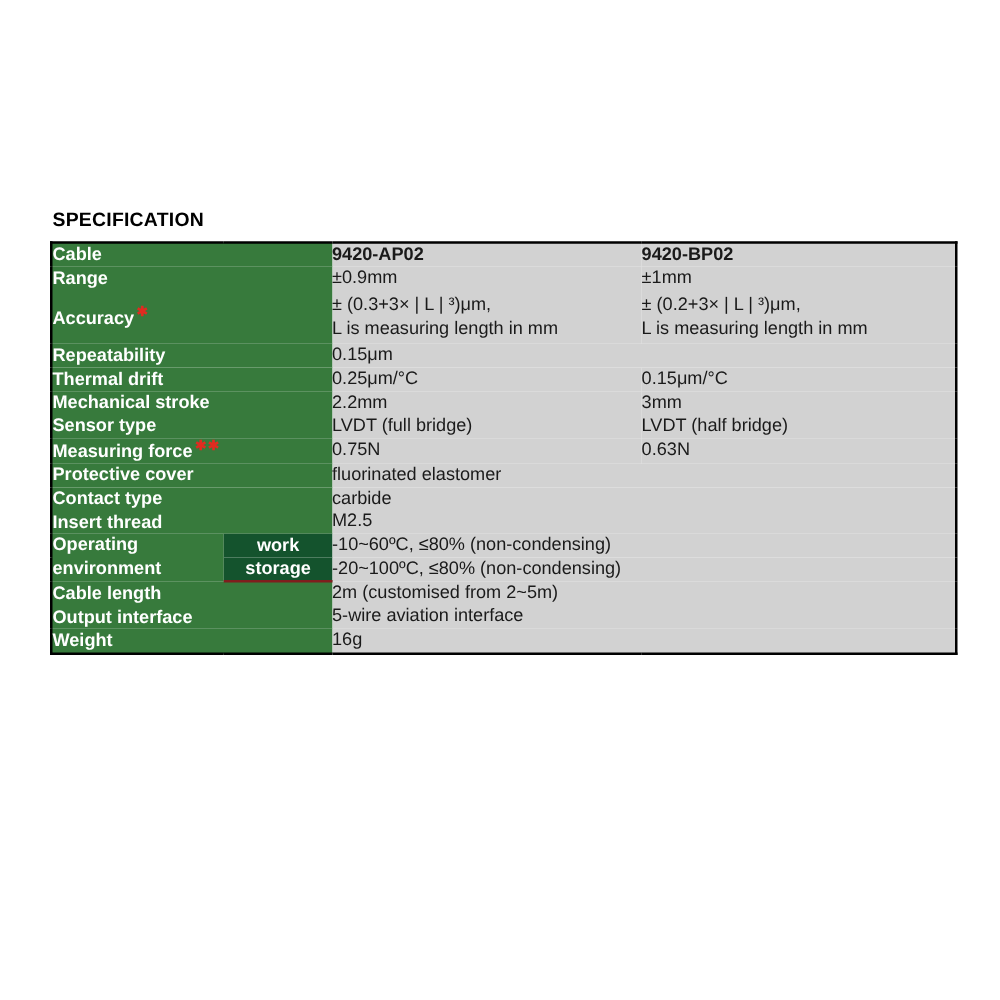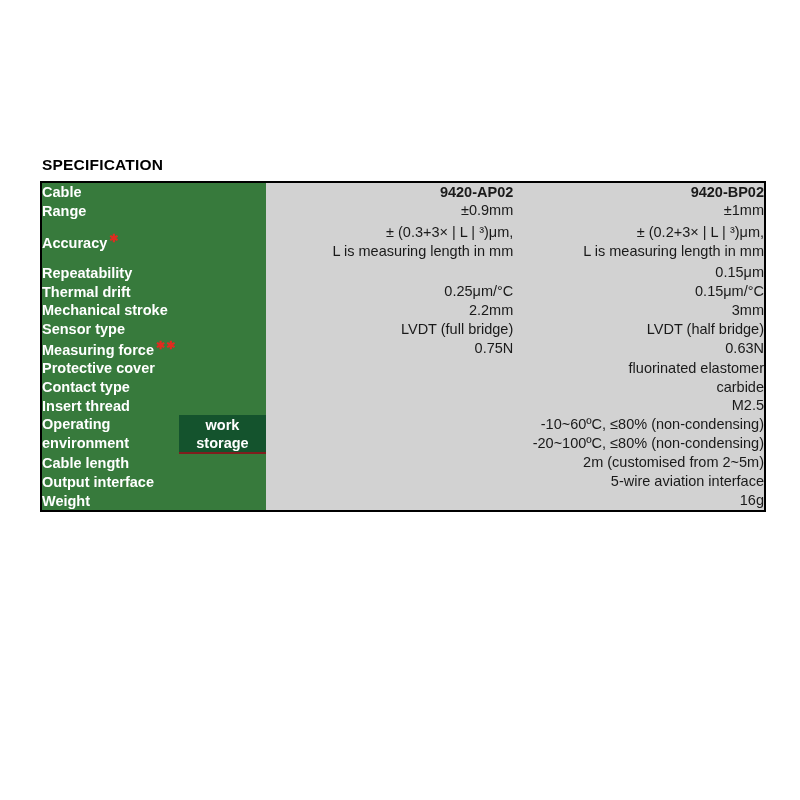--- a/index.html
+++ b/index.html
@@ -16,21 +16,21 @@
 
   .page {
     position: relative;
     width: 800px;
     height: 800px;
   }
 
   .spec-block {
     position: absolute;
     left: 40px;
-    top: 156px;
+    top: 168px;
     width: 726px;
   }
 
   .spec-title {
     font-size: 15.5px;
     font-weight: bold;
     color: #000000;
     letter-spacing: 0.2px;
     margin: 0 0 6px 2px;
     line-height: 1.2;
@@ -101,21 +101,20 @@
   
   .val {
     background: #d2d2d2;
     color: #1a1a1a;
     font-size: 14.5px;
     line-height: 1.3;
     padding: 4px 0 4px 9px;
     border-bottom: 2px solid #ffffff;
     border-right: 2px solid #000000;
     white-space: nowrap;
-    text-align: right;
   }
   .val.edge {
     border-right: 0;
   }
   .val.last-row {
     border-bottom: 0;
   }
   .val.bold {
     font-weight: bold;
   }

